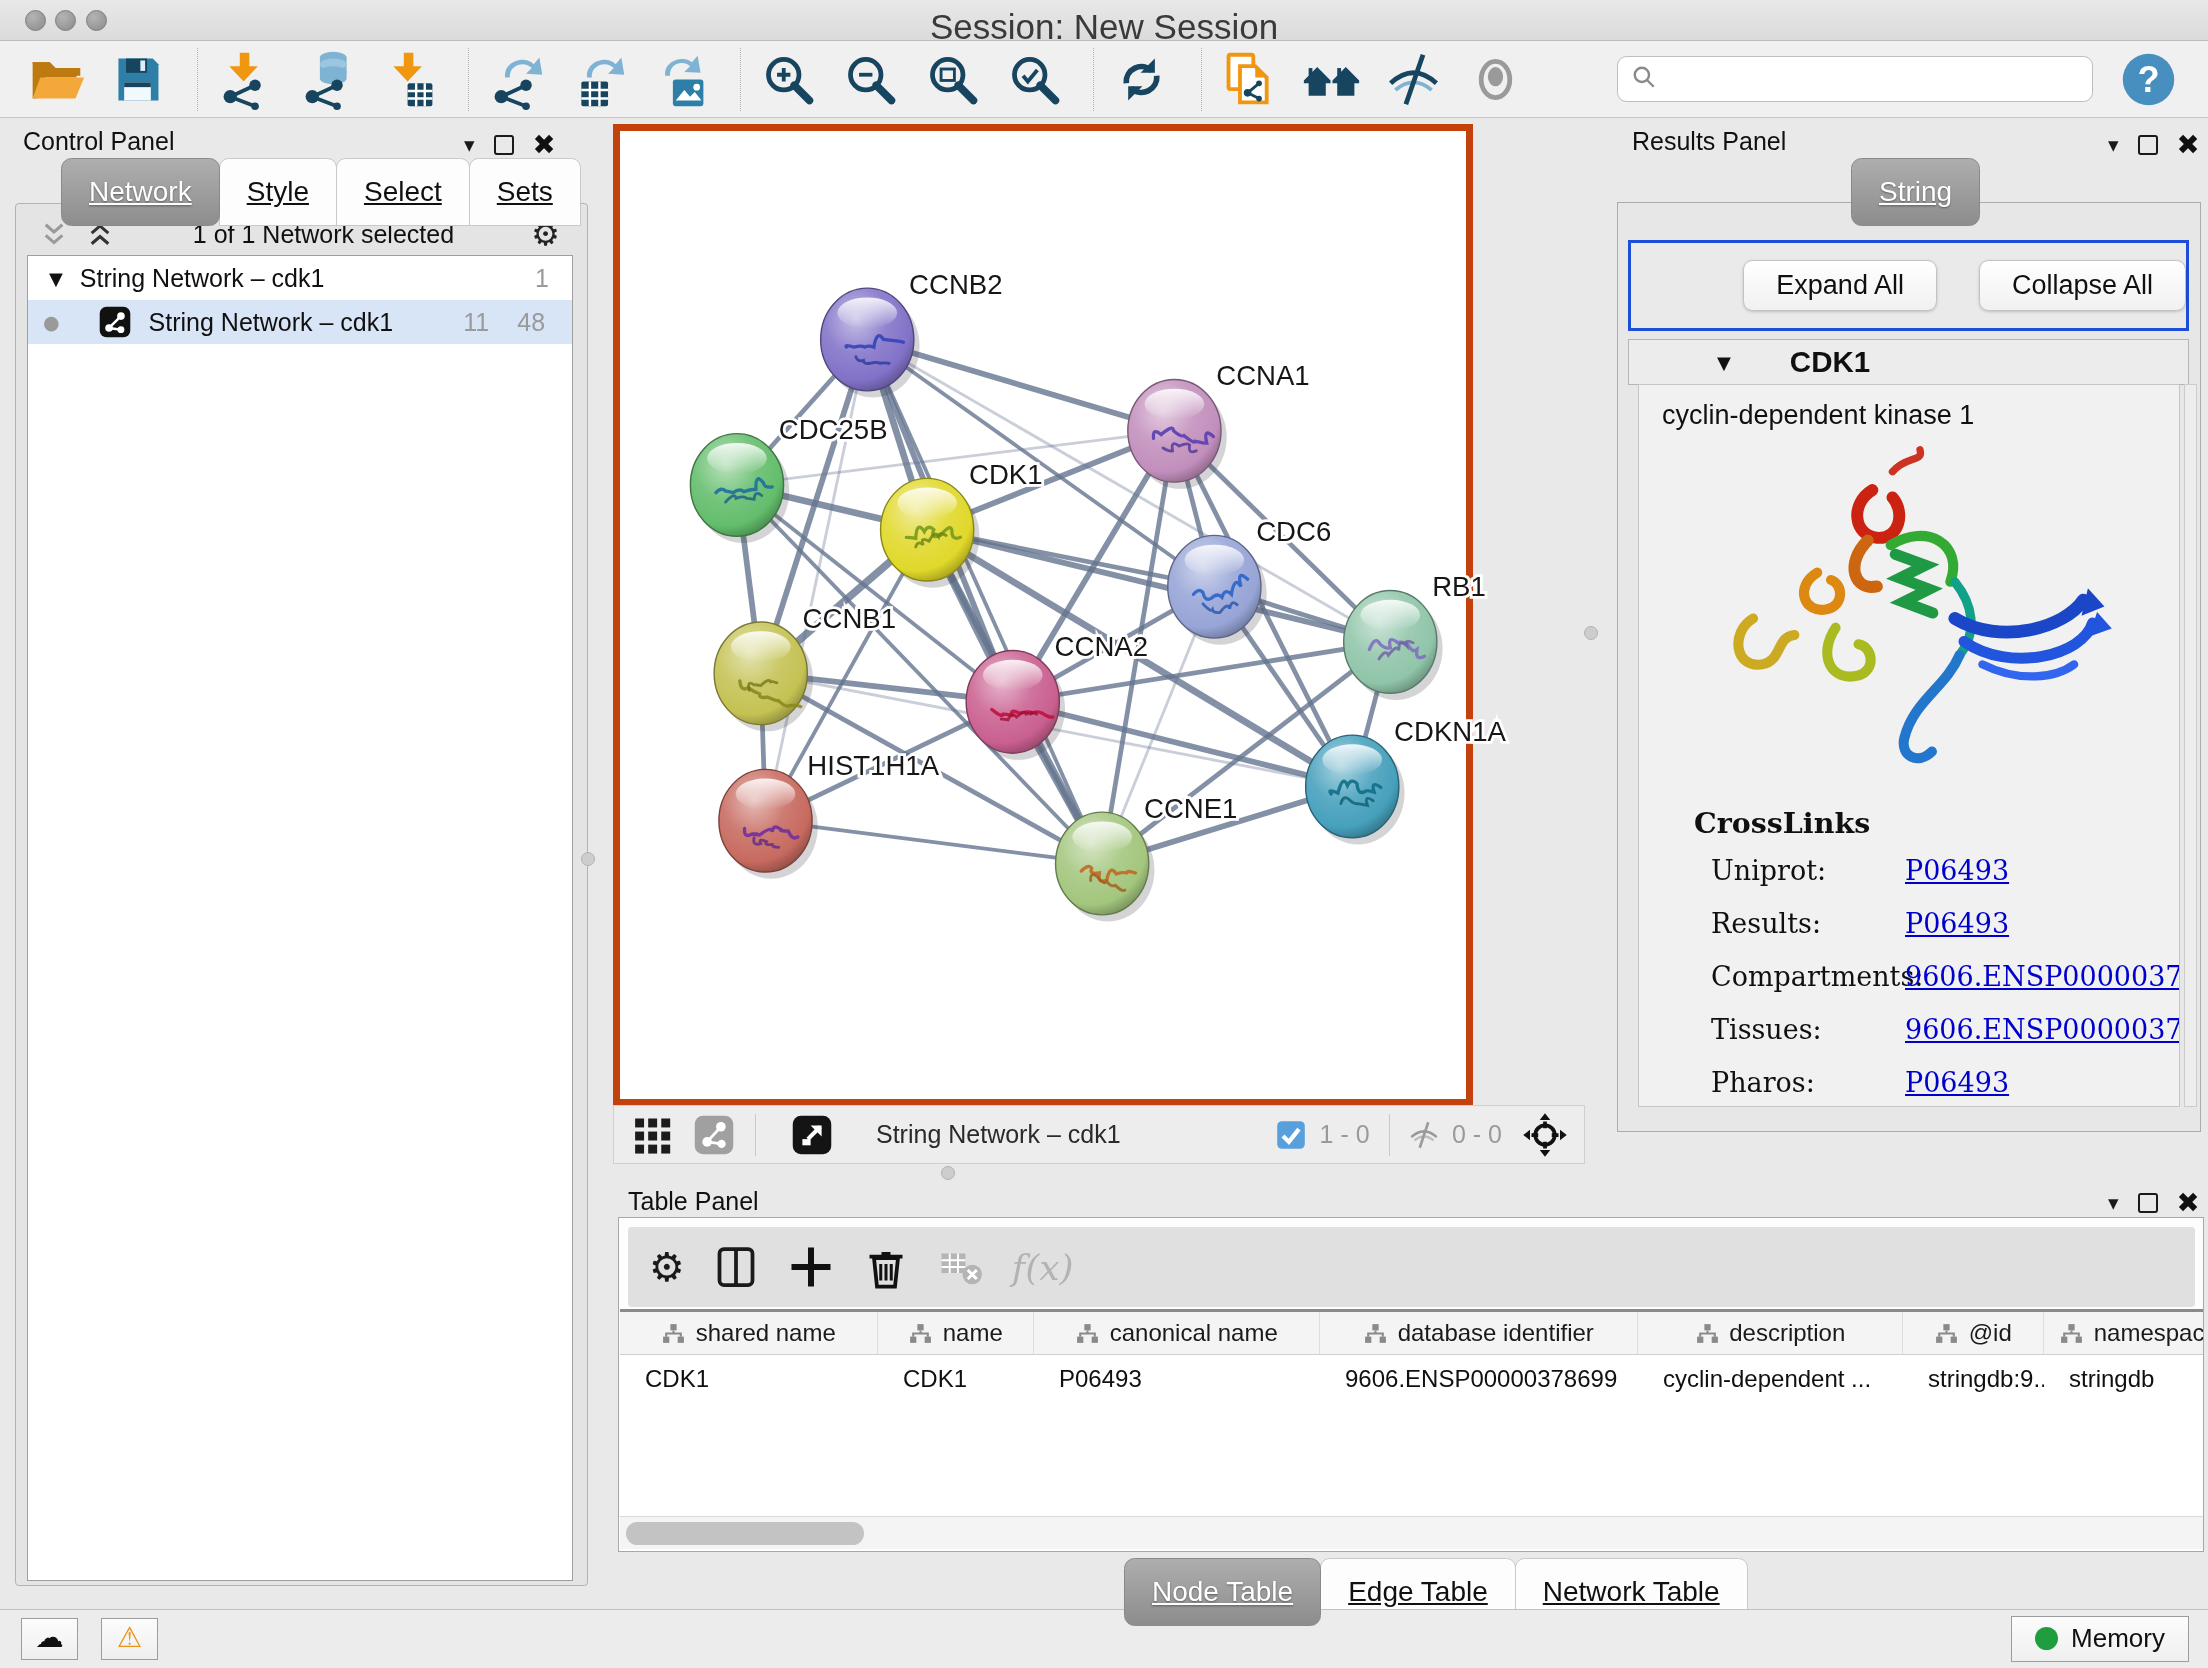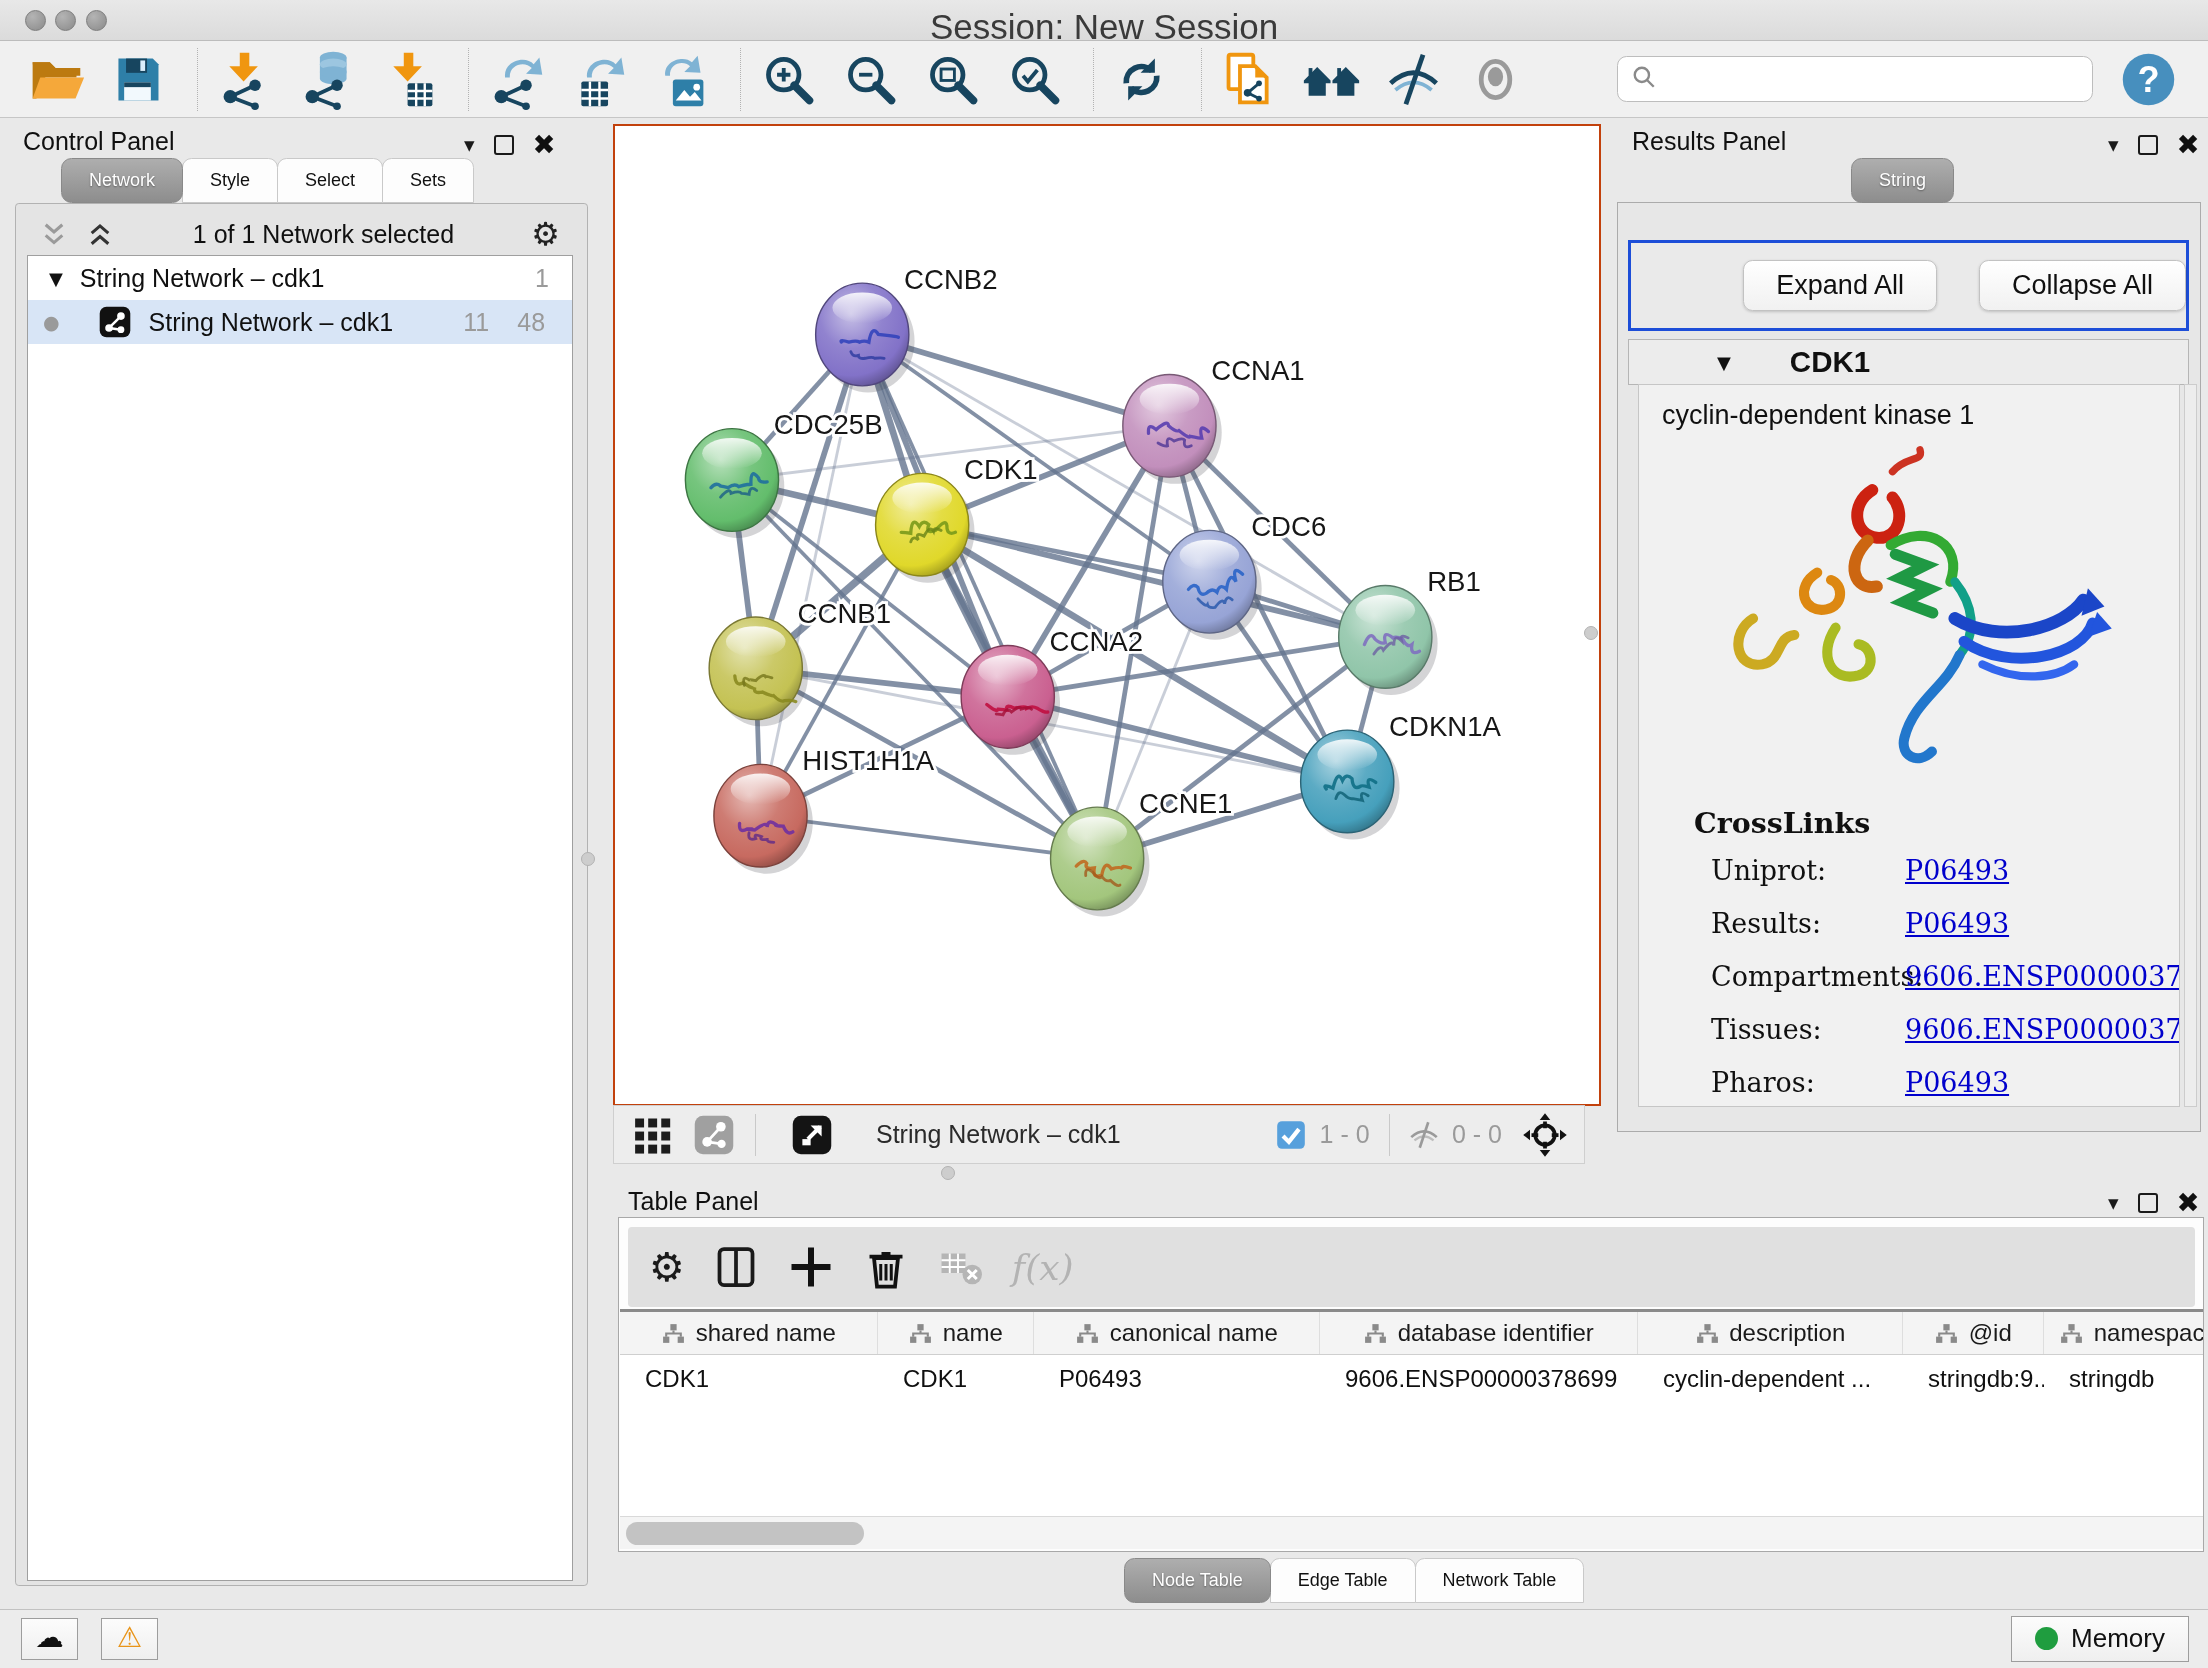--- a/index.html
+++ b/index.html
@@ -26,22 +26,22 @@
   .tb-btn.help-btn{margin-left:25px;margin-right:3.8px;}
 
   
   .panel-title{position:absolute;font-size:25px;color:#101010;}
   .panel-ctrls{position:absolute;display:flex;align-items:center;gap:19px;}
   .pc-collapse{font-size:21px;color:#1a1a1a;font-family:"DejaVu Sans",sans-serif;}
   .pc-float{width:16px;height:16px;border:2.9px solid #1a1a1a;border-radius:2.9px;}
   .pc-close{font-size:27.6px;font-weight:bold;color:#101010;font-family:"DejaVu Sans",sans-serif;line-height:1;}
 
   
-  .tab{padding:11px 27px;font-size:18px;background:#fdfdfd;border:1px solid #c9c9c9;margin-right:-1px;
-    border-radius:9.5px 9.5px 0 0;color:#101010;white-space:nowrap;}
+  .tab{padding:17px 27px;font-size:28px;background:#fdfdfd;border:1px solid #c9c9c9;margin-right:-1px;
+    border-radius:9.5px 9.5px 0 0;color:#101010;white-space:nowrap;text-decoration:underline;}
   .tab.active{background:linear-gradient(#aeaeae,#8d8d8d);color:#fff;border-radius:10.5px;border-color:#898989;
     text-shadow:0 1px 1.9px rgba(0,0,0,.4);position:relative;z-index:2;}
 
   
   #cp-tabs{position:absolute;left:61px;top:158px;display:flex;z-index:3;}
   #cp-box{position:absolute;left:15px;top:203px;width:571px;height:1381px;background:#e4e4e4;
     border:1px solid #b2b2b2;border-radius:3.8px;}
   #cp-status{position:absolute;left:25px;top:213px;width:554px;height:42px;display:flex;align-items:center;}
   #cp-status .chev{width:32px;height:28.5px;margin-left:13.3px;}
   #cp-status .st-text{flex:1;text-align:center;font-size:25px;color:#101010;}
@@ -52,21 +52,21 @@
   .cp-caret{margin-left:21px;font-size:18px;color:#111;font-family:"DejaVu Sans",sans-serif;}
   .cp-dot{margin-left:15px;font-size:19px;color:#9a9a9a;font-family:"DejaVu Sans",sans-serif;}
   .cp-share{width:34px;height:34px;margin-left:38px;flex:none;}
   .cp-label{margin-left:17px;white-space:nowrap;}
   .cp-count{margin-left:auto;margin-right:23px;color:#9a9a9a;}
   .cp-num{width:55px;text-align:center;color:#9a9a9a;flex:none;}
   .cp-num.last{margin-right:13.3px;}
   .cp-spacer{margin-left:auto;}
 
   
-  #net-svg{position:absolute;left:613px;top:124px;width:988px;height:982px;background:#fff;border:2px solid #c2410c;box-sizing:border-box;}
+  #net-svg{position:absolute;left:613px;top:124px;width:860px;height:982px;background:#fff;border:7px solid #c2410c;box-sizing:border-box;}
   #net-toolbar{position:absolute;left:613px;top:1105px;width:972px;height:59px;background:#ededed;
     border:1px solid #cfcfcf;display:flex;align-items:center;box-sizing:border-box;}
   .nt-ic{width:44px;height:44px;margin-left:17px;flex:none;}
   .nt-ic svg{width:100%;height:100%;}
   .nt-sep{height:42px;border-left:1px solid #c9c9c9;margin-left:19px;}
   #nt-title{font-size:25px;color:#2a2a2a;margin-left:42px;white-space:nowrap;}
   .nt-counts{display:flex;align-items:center;color:#9a9a9a;font-size:25px;gap:11.4px;}
   .nt-counts.first{margin-left:auto;}
   .nt-small{width:34px;height:34px;flex:none;}
   .nt-small svg{width:100%;height:100%;}

